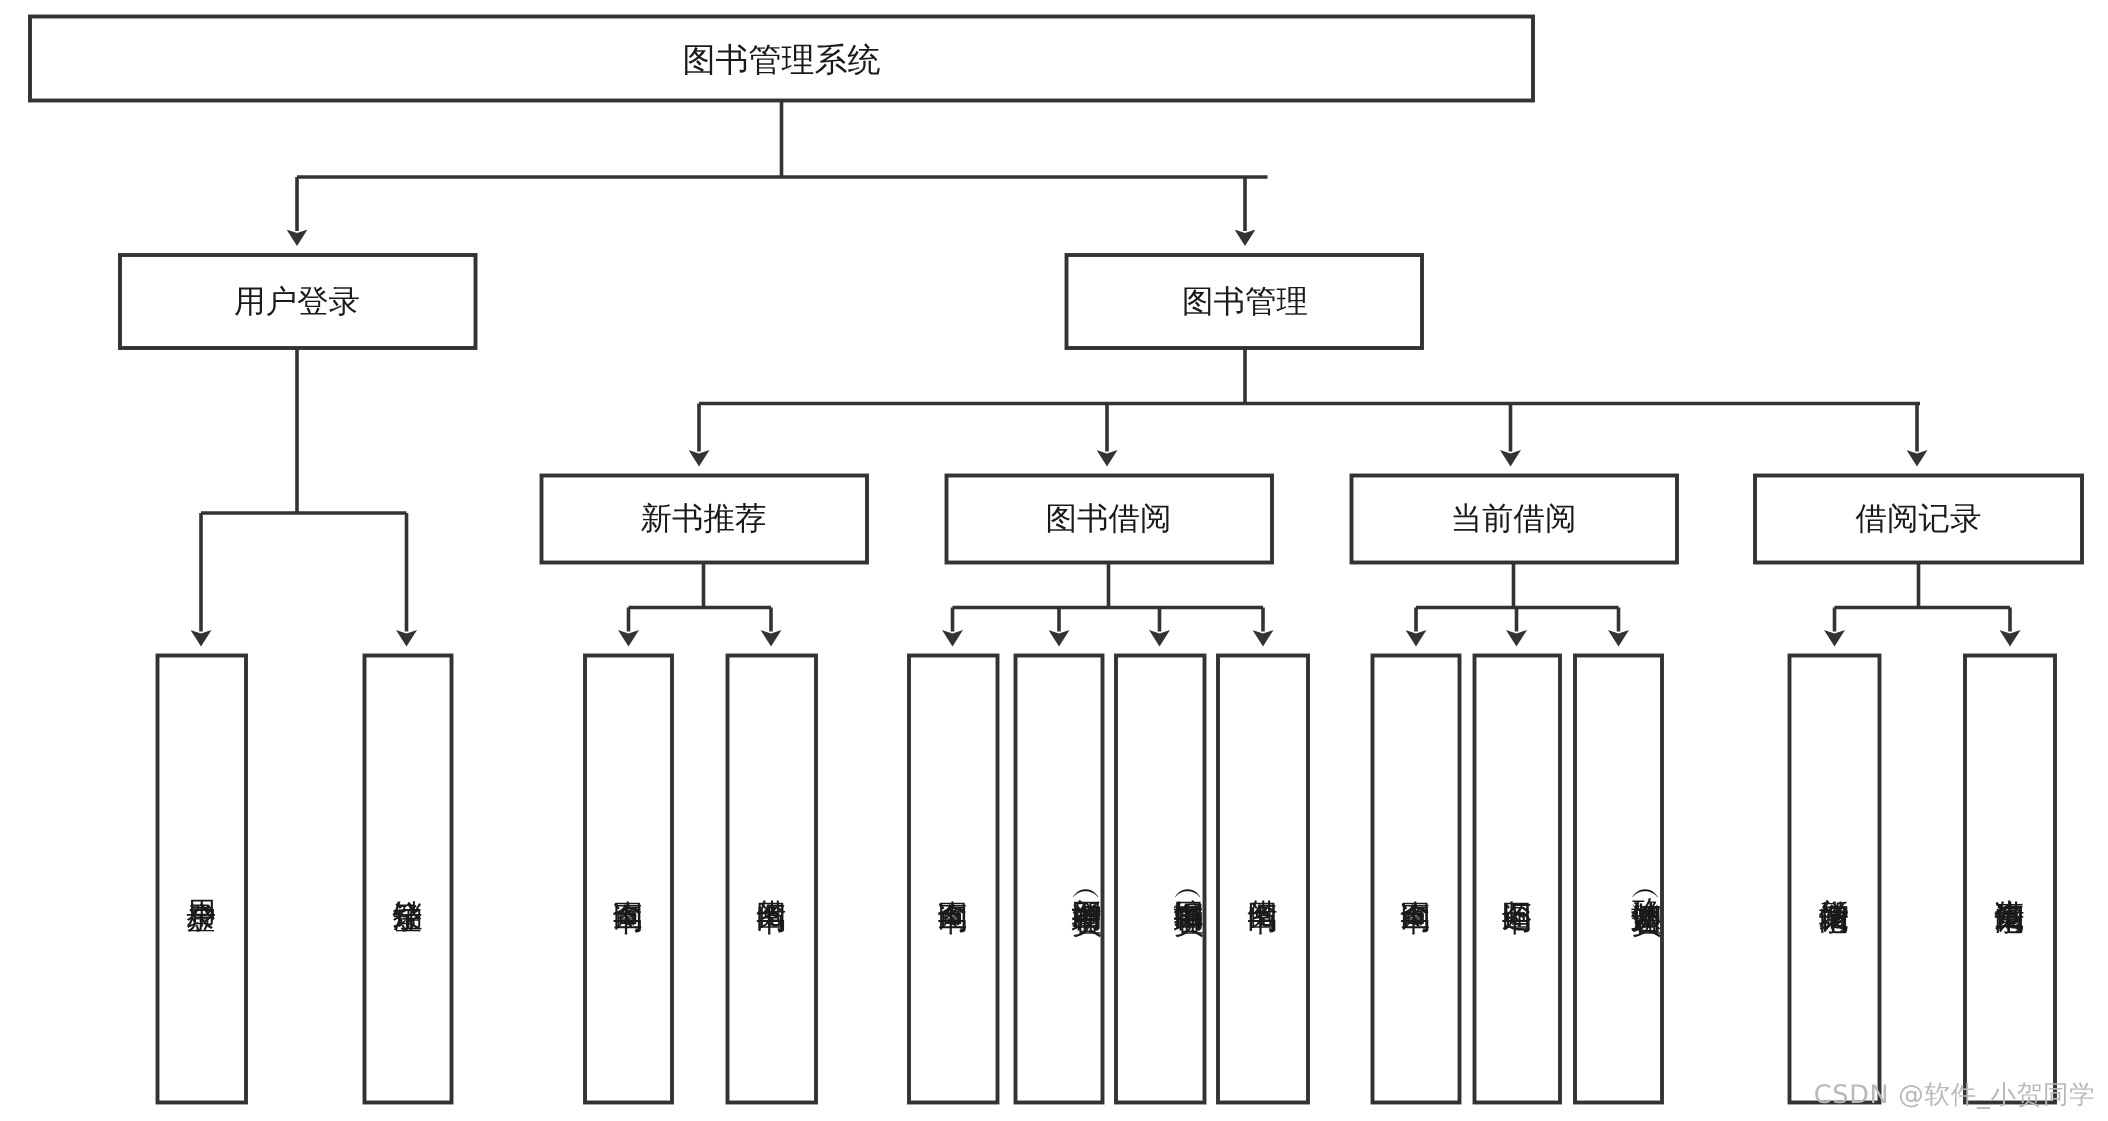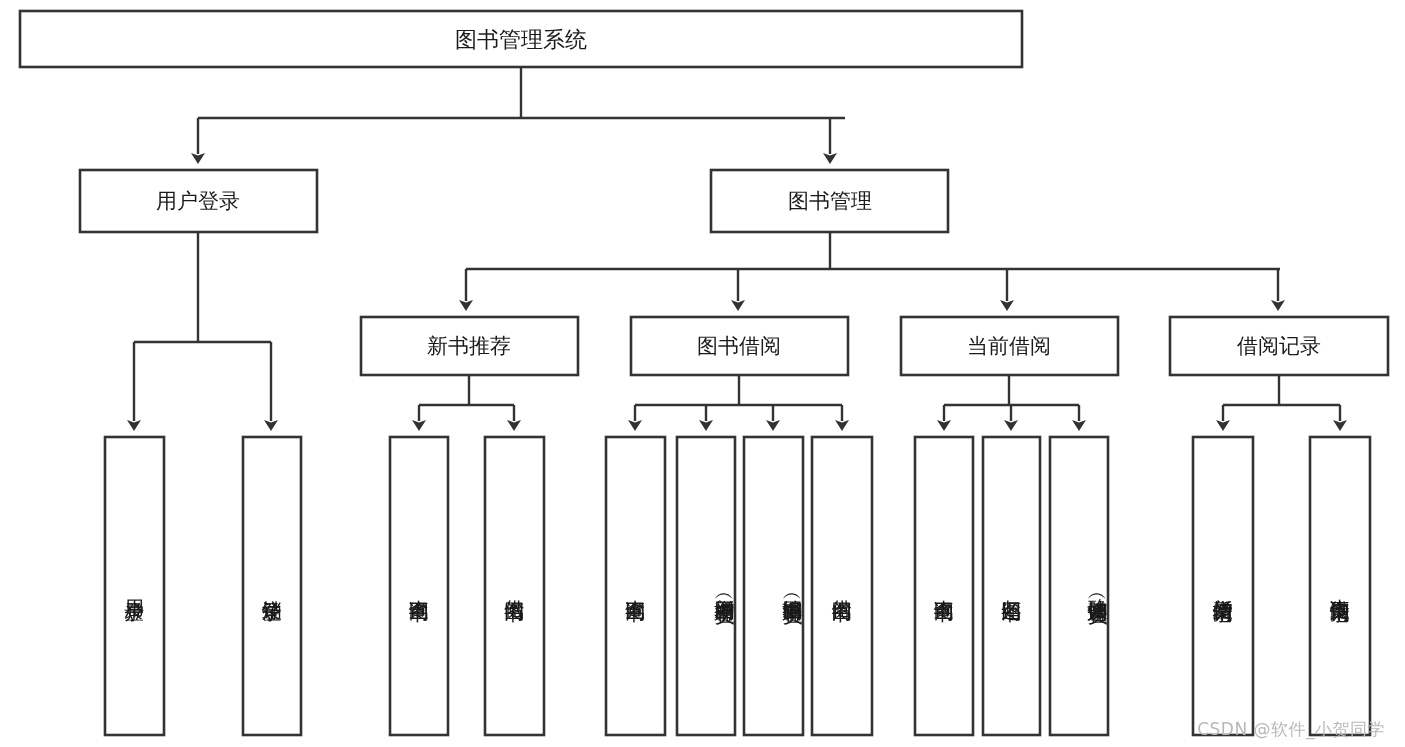--- a/index.html
+++ b/index.html
@@ -65,21 +65,21 @@
     display: flex;
     align-items: flex-start;
     justify-content: center;
     pointer-events: none;
   }
   .leaf-label.centered {
     align-items: center;
   }
   #watermark {
     position: absolute;
-    right: 20px;
+    right: 8px;
     bottom: 6px;
     font-family: "DejaVu Sans", "Liberation Sans", sans-serif;
     font-size: 17px;
     color: #b9b9b9;
     white-space: nowrap;
     letter-spacing: 0.5px;
   }
 </style>
 </head>
 <body>

